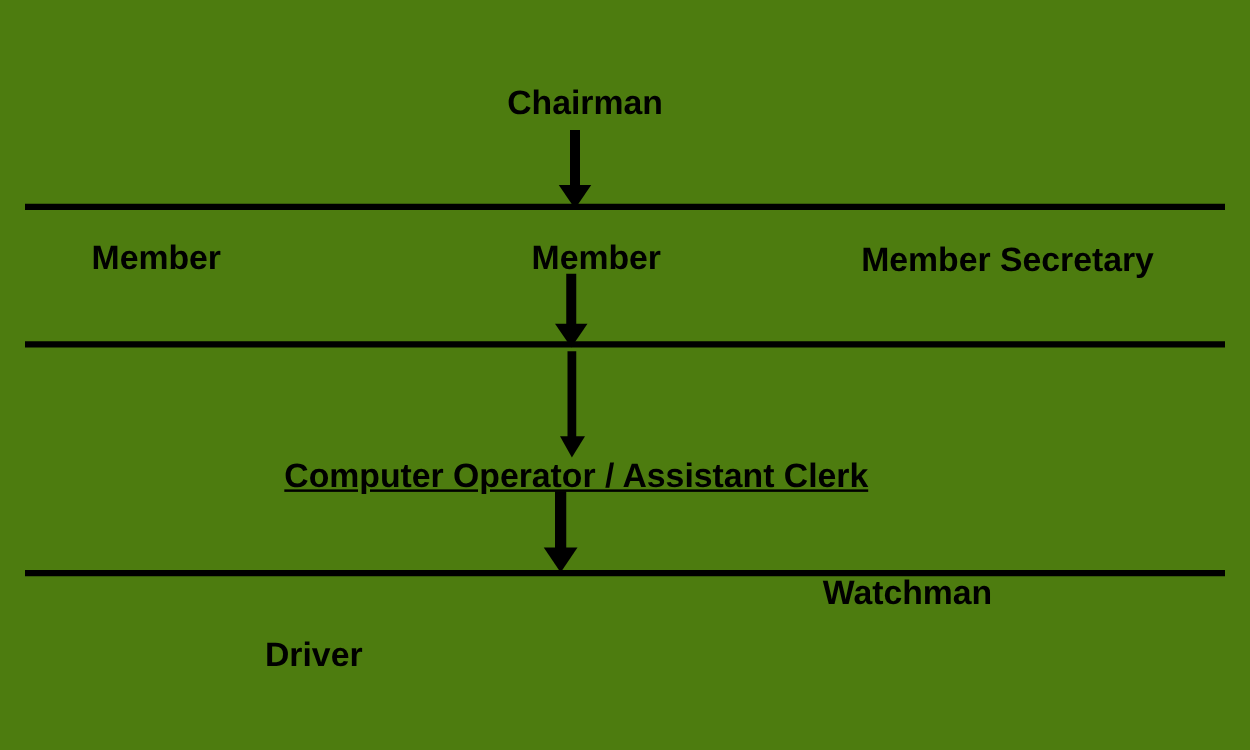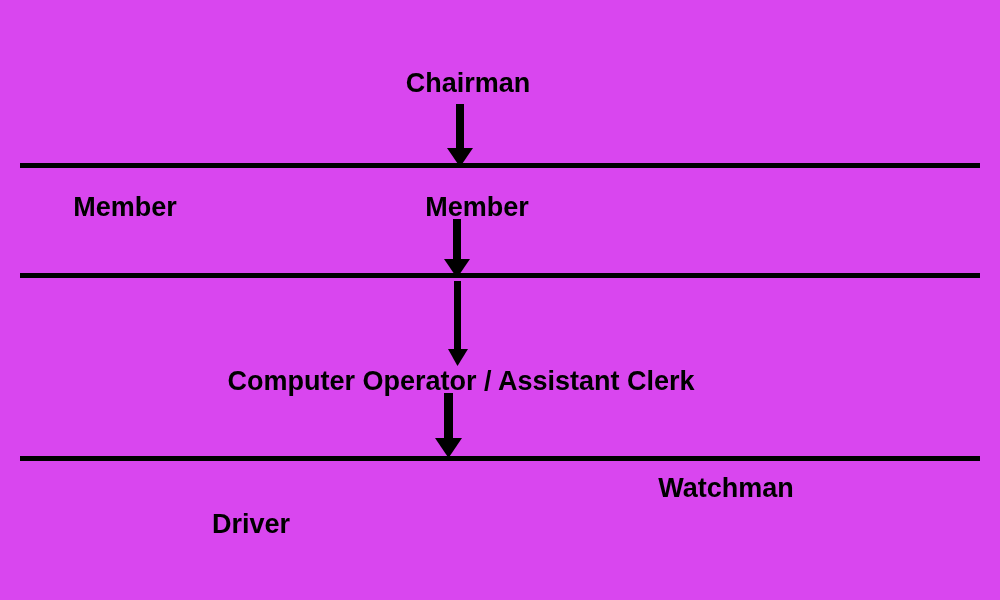--- a/index.html
+++ b/index.html
@@ -8,21 +8,21 @@
     padding: 0;
     background: #ffffff;
   }
   body {
     font-family: "Liberation Sans", sans-serif;
   }
   #org-chart {
     position: relative;
     width: 1000px;
     height: 600px;
-    background: #d946ef;
+    background: #4d7c0f;
     overflow: hidden;
   }
   .node-label {
     position: absolute;
     font-family: "Liberation Sans", sans-serif;
     font-weight: bold;
     font-size: 27px;
     line-height: 1;
     color: #000000;
     white-space: nowrap;
@@ -55,45 +55,46 @@
       <polygon points="3,44 29,44 16,63" fill="#000000"></polygon>
     </svg>
   </div>
 
   <div class="divider" style="left:20px; top:163px; width:960px;"></div>
 
   <div class="node-label" style="left:125px; top:207px;">Member</div>
 
   <div class="node-label" style="left:477px; top:207px;">Member</div>
 
+  <div class="node-label" style="left:806px; top:208px;">Member Secretary</div>
 
   <div class="connector" style="left:441px; top:219px;">
     <svg width="32" height="60" viewBox="0 0 32 60" aria-hidden="true">
       <rect x="12" y="0" width="8" height="44" fill="#000000"></rect>
       <polygon points="3,40 29,40 16,59" fill="#000000"></polygon>
     </svg>
   </div>
 
   <div class="divider" style="left:20px; top:273px; width:960px;"></div>
 
   <div class="connector" style="left:445px; top:281px;">
     <svg width="26" height="86" viewBox="0 0 26 86" aria-hidden="true">
       <rect x="9" y="0" width="7" height="72" fill="#000000"></rect>
       <polygon points="3,68 23,68 12.5,85" fill="#000000"></polygon>
     </svg>
   </div>
 
-  <div class="node-label" style="left:461px; top:381px;">Computer Operator / Assistant Clerk</div>
+  <div class="node-label" style="left:461px; top:381px;text-decoration:underline;">Computer Operator / Assistant Clerk</div>
 
   <div class="connector" style="left:433px; top:393px;">
     <svg width="32" height="66" viewBox="0 0 32 66" aria-hidden="true">
       <rect x="11" y="0" width="9" height="49" fill="#000000"></rect>
       <polygon points="2,45 29,45 15.5,65" fill="#000000"></polygon>
     </svg>
   </div>
 
   <div class="divider" style="left:20px; top:456px; width:960px;"></div>
 
   <div class="node-label" style="left:251px; top:524px;">Driver</div>
 
-  <div class="node-label" style="left:726px; top:488px;">Watchman</div>
+  <div class="node-label" style="left:726px; top:475px;">Watchman</div>
 
 </div>
 
 </body></html>

